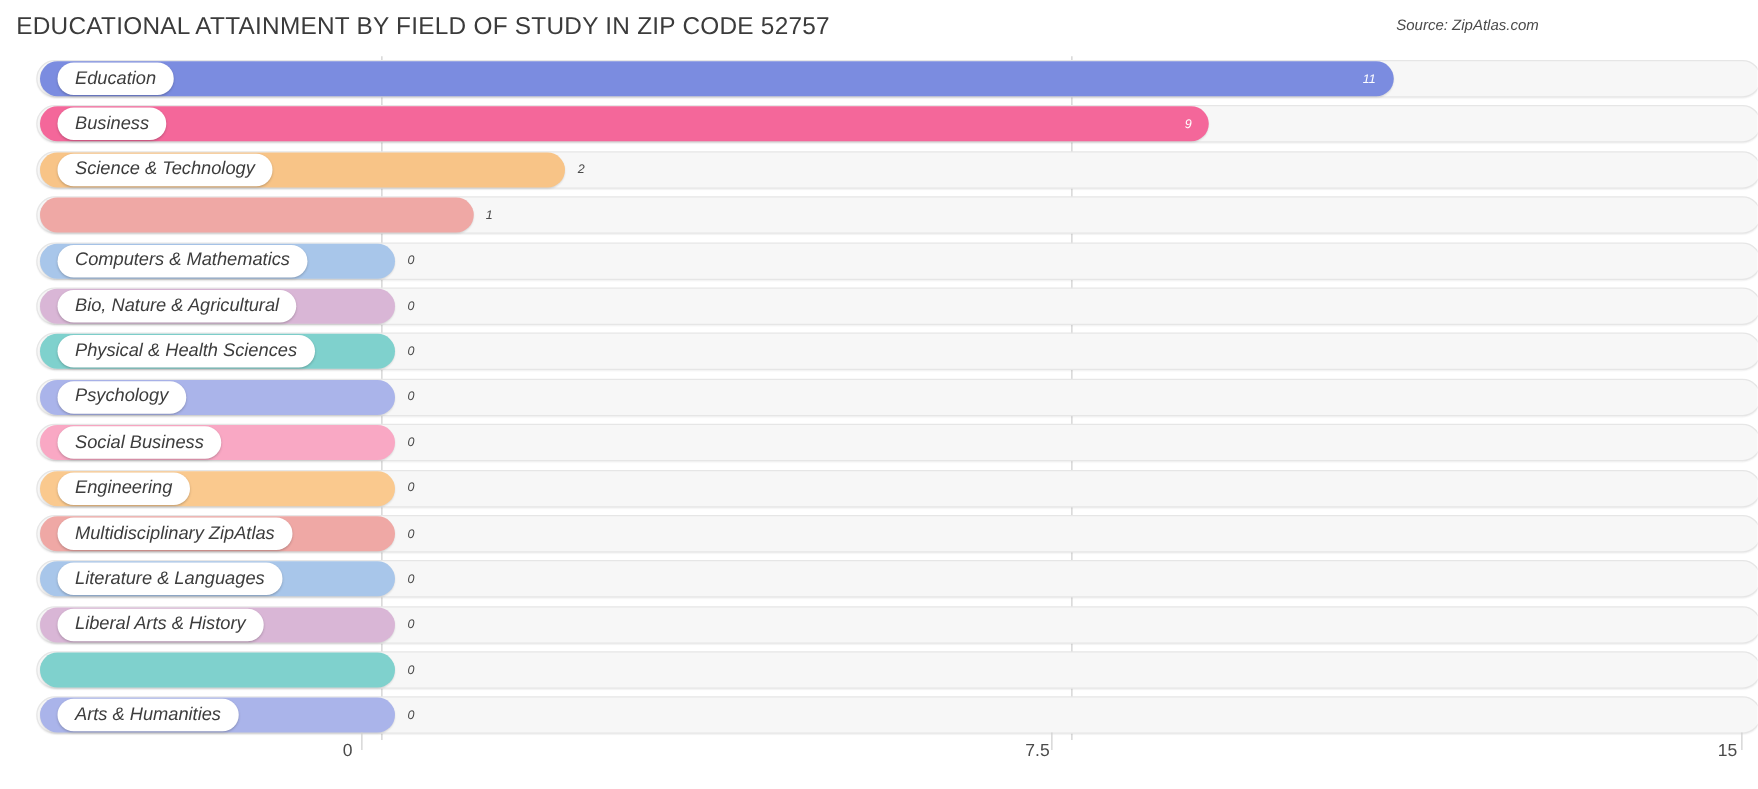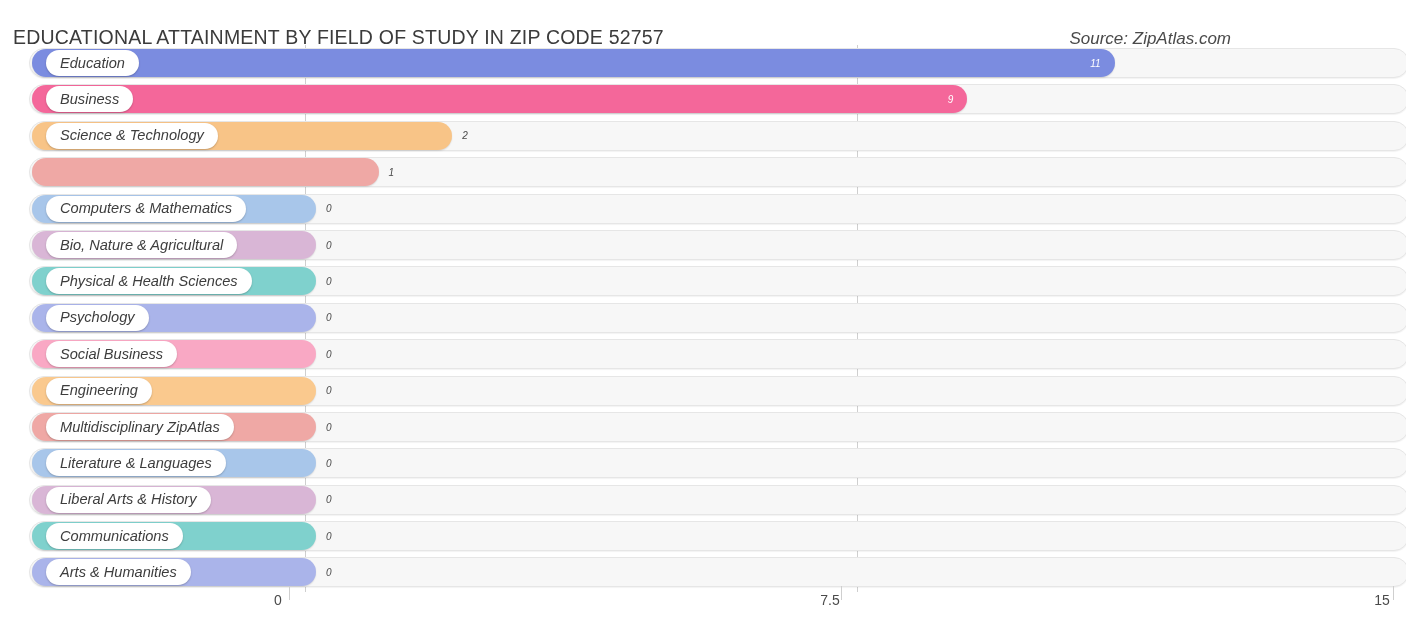--- a/index.html
+++ b/index.html
@@ -6,29 +6,29 @@
   * { box-sizing: border-box; margin: 0; padding: 0; }
   html, body {
     width: 1406px; height: 631px;
     background: #ffffff;
     font-family: "Liberation Sans", sans-serif;
     overflow: hidden;
   }
   .page { position: relative; width: 1406px; height: 631px; }
 
   
-  .header { position: absolute; left: 0; top: 16px; width: 1243px; height: 45px; }
+  .header { position: absolute; left: 0; top: 0; width: 1243px; height: 45px; }
   .title {
     position: absolute; left: 13px; top: 10px;
     font-size: 19.5px; letter-spacing: .2px;
     color: #3b3b3b; font-weight: 400; white-space: nowrap;
   }
   .source {
     position: absolute; right: 12px; top: 13px;
-    font-size: 17px; font-style: italic; color: #4a4a4a; white-space: nowrap;
+    font-size: 12px; font-style: italic; color: #4a4a4a; white-space: nowrap;
   }
 
   
   .plot {
     position: absolute; left: 16px; top: 45px;
     width: 1406px; height: 547px; font-style: italic;
   }
   .gridlines { position: absolute; inset: 0; pointer-events: none; }
   .gridline {
     position: absolute; top: 0; bottom: 0; width: 1px;
@@ -211,23 +211,20 @@
           <div class="track"></div>
           <div class="bar" style="width: 284px; background: rgb(217, 182, 214);"></div>
           <div class="pill">
             <span class="pill-label">Liberal Arts &amp; History</span>
           </div>
           <div class="val outside" style="left: 310px;">0</div>
         </div>
         <div class="row">
           <div class="track"></div>
           <div class="bar" style="width: 284px; background: rgb(127, 209, 205);"></div>
-          <div class="pill">
-            <span class="pill-label">Communications</span>
-          </div>
           <div class="val outside" style="left: 310px;">0</div>
         </div>
         <div class="row">
           <div class="track"></div>
           <div class="bar" style="width: 284px; background: rgb(170, 180, 234);"></div>
           <div class="pill">
             <span class="pill-label">Arts &amp; Humanities</span>
           </div>
           <div class="val outside" style="left: 310px;">0</div>
         </div>

